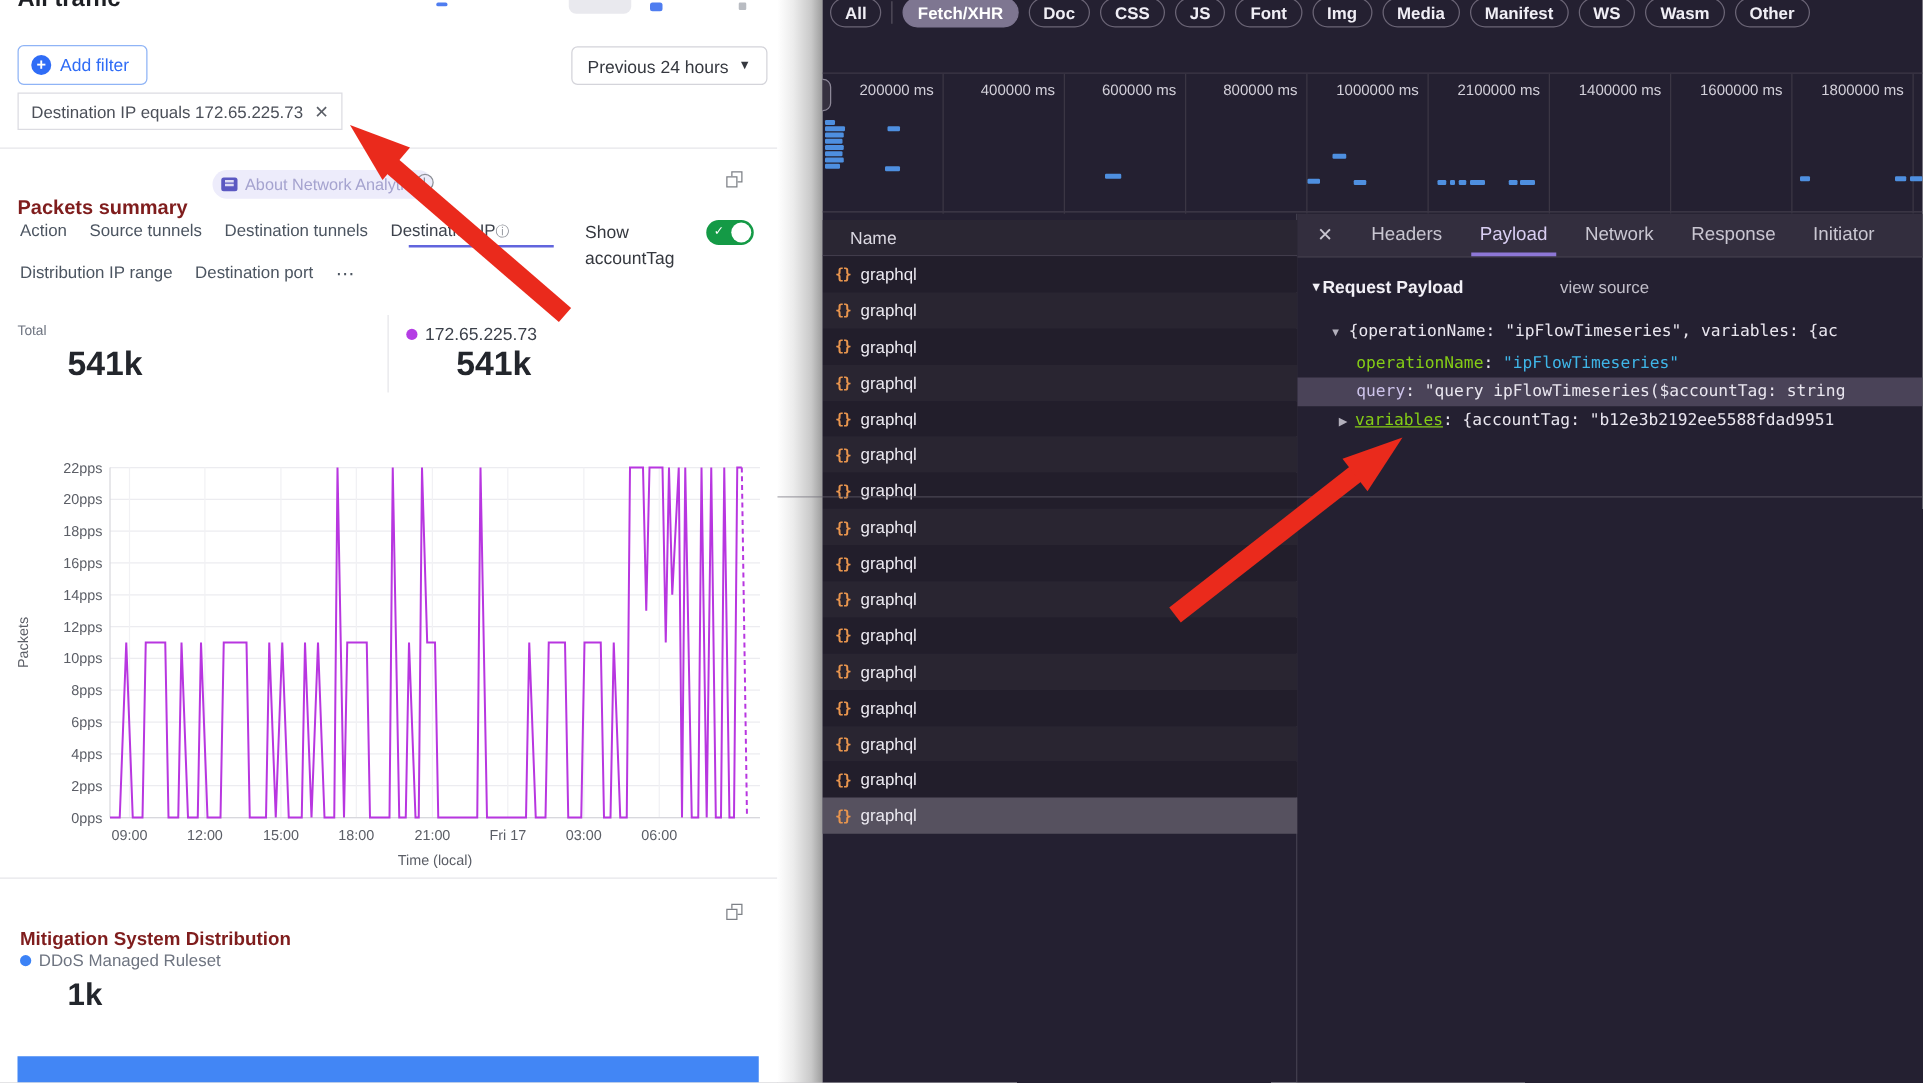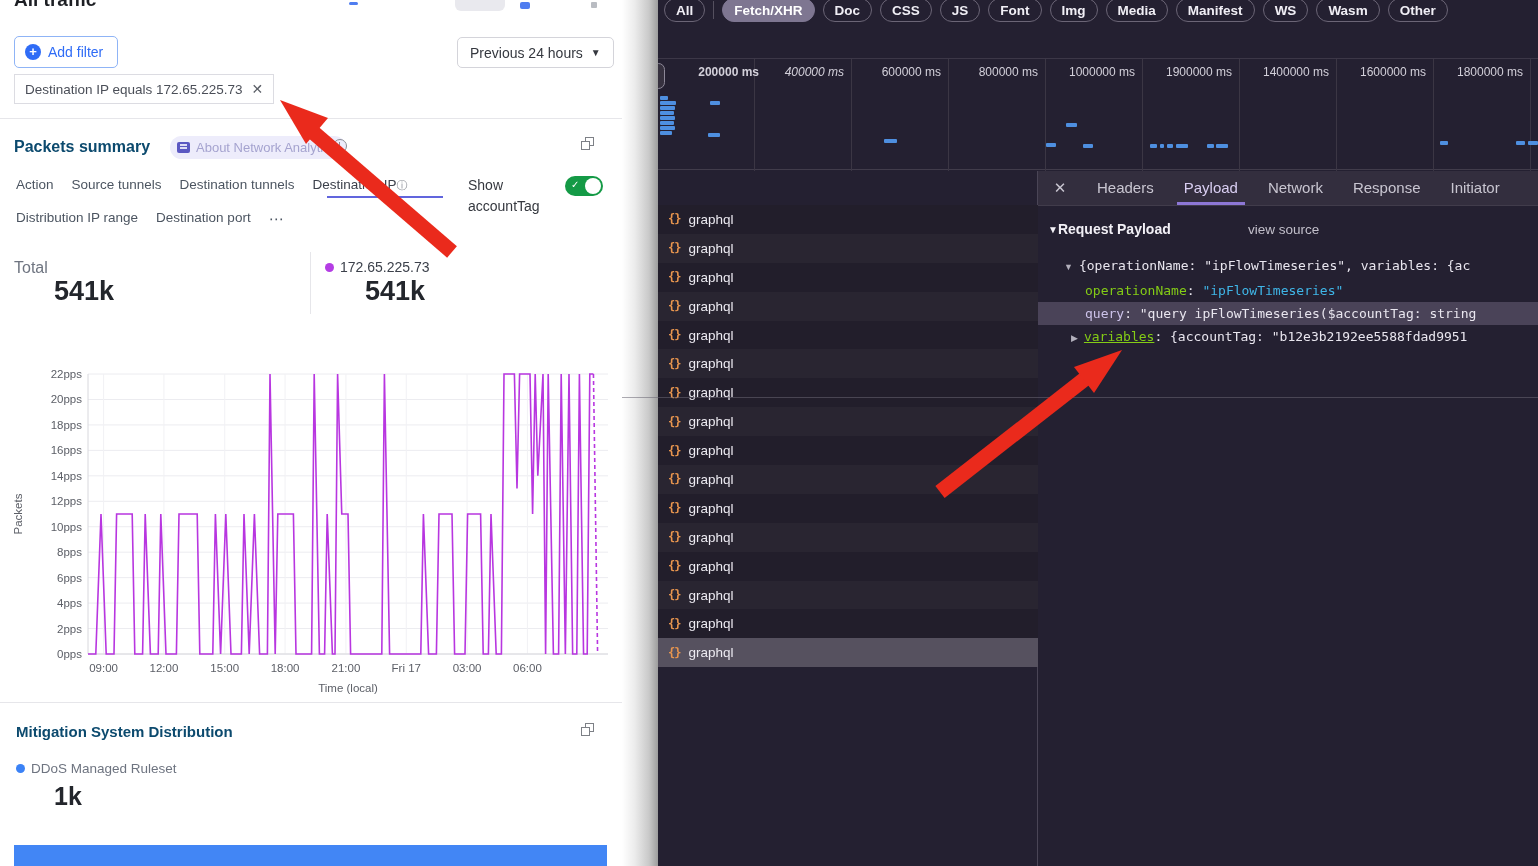--- a/index.html
+++ b/index.html
@@ -20,21 +20,21 @@
     font-size:13px; line-height:15px; text-align:center; font-weight:bold; }
   .dd-range { position:absolute; left:457px; top:37px; height:31px; padding:0 12px;
     border:1px solid #d4d4da; border-radius:5px; background:#fff; color:#35383f; font-size:14px;
     display:flex; align-items:center; gap:8px; }
   .dd-caret { font-size:10px; color:#35383f; }
   .filter-chip { position:absolute; left:14px; top:74px; height:30px; padding:0 10px;
     border:1px solid #dcdce2; border-radius:0; background:#fff; color:#4b4f58; font-size:13.5px;
     display:flex; align-items:center; gap:9px; }
   .chip-x { color:#5a5e66; font-size:14px; }
 
-  .sec-title { position:absolute; font-weight:bold; color:#0c4a6e; }
+  .sec-title { position:absolute; font-weight:bold; color:#7f1d1d;margin-top:20px; }
   .badge-pill { position:absolute; left:170px; top:136px; height:23px; padding:0 10px 0 7px;
     border-radius:12px; background:#edecfb; color:#a5a3cf; font-size:13px; display:flex; align-items:center; gap:6px; }
   .book-ico { width:13px; height:11px; background:#5b58c2; border-radius:2px; position:relative; }
   .book-ico:after { content:""; position:absolute; left:3px; top:2px; right:3px; height:1.5px; background:#dedcf5; box-shadow:0 3px 0 #dedcf5; }
   .clock-ico { position:absolute; left:333px; top:139px; width:14px; height:14px; border:1.4px solid #8b8e96; border-radius:50%; }
   .clock-ico:after { content:""; position:absolute; left:5px; top:2px; width:1.4px; height:5px; background:#8b8e96; }
   .copy-ico { position:absolute; width:13px; height:13px; }
   .copy-ico i { position:absolute; display:block; border:1.3px solid #7d8086; background:#fff; width:9px; height:9px; }
   .copy-ico i:first-child { right:0; top:0; }
   .copy-ico i:last-child { left:0; bottom:0; }
@@ -44,21 +44,21 @@
   .tab-item.active { color:#3c414b; }
   .tab-underline { position:absolute; left:327px; top:196px; width:116px; height:2px; background:#6165dd; }
   .info-ico { display:inline-block; font-size:11px; color:#8b8e96; }
   .more-dots { font-size:15px; color:#4c5561; letter-spacing:1px; }
 
   .show-ann { position:absolute; left:468px; top:175px; font-size:14px; color:#35383f; line-height:21px; width:90px; }
   .toggle { position:absolute; left:565px; top:176px; width:38px; height:20px; border-radius:10px; background:#149a46; }
   .toggle .chk { position:absolute; left:6px; top:3px; color:#fff; font-size:10px; }
   .toggle .knob { position:absolute; right:2px; top:2px; width:16px; height:16px; border-radius:50%; background:#fff; }
 
-  .stat-label { position:absolute; font-size:16px; color:#6e7480; }
+  .stat-label { position:absolute; font-size:11px; color:#6e7480; }
   .stat-value { position:absolute; font-size:27px; font-weight:bold; color:#23262c;margin-left:40px; }
   .vdivider { position:absolute; left:310px; top:252px; width:1px; height:62px; background:#e6e6ea; }
   .legend-dot { position:absolute; width:9px; height:9px; border-radius:50%; }
 
   
   .gutter { position:absolute; left:622px; top:0; width:36px; height:866px;
     background:linear-gradient(to right,#ffffff 0%,#ececec 35%,#c9c9c9 75%,#9d9d9d 100%); }
   .artifact-line { position:absolute; left:622px; top:397px; width:916px; height:1px; background:#6a6672; opacity:.55; z-index:5; }
 
   
@@ -253,31 +253,31 @@
         <span class="pill">Media</span>
         <span class="pill">Manifest</span>
         <span class="pill">WS</span>
         <span class="pill">Wasm</span>
         <span class="pill">Other</span>
       </div>
 
     <div class="timeline" id="timeline">
       <span class="tl-pill-frag"></span>
     <div class="tl-col" style="left: 0px; width: 97px;"></div>
-        <span class="tl-label" style="left: 12px; width: 89px; font-weight: bold;">200000 ms</span>
+        <span class="tl-label" style="left: 0px; width: 89px;">200000 ms</span>
         <div class="tl-col" style="left: 97px; width: 97px;"></div>
-        <span class="tl-label" style="left: 97px; width: 89px; font-style: italic;">400000 ms</span>
+        <span class="tl-label" style="left: 97px; width: 89px;">400000 ms</span>
         <div class="tl-col" style="left: 194px; width: 97px;"></div>
         <span class="tl-label" style="left: 194px; width: 89px;">600000 ms</span>
         <div class="tl-col" style="left: 291px; width: 97px;"></div>
         <span class="tl-label" style="left: 291px; width: 89px;">800000 ms</span>
         <div class="tl-col" style="left: 388px; width: 97px;"></div>
         <span class="tl-label" style="left: 388px; width: 89px;">1000000 ms</span>
         <div class="tl-col" style="left: 485px; width: 97px;"></div>
-        <span class="tl-label" style="left: 485px; width: 89px;">1900000 ms</span>
+        <span class="tl-label" style="left: 485px; width: 89px;">2100000 ms</span>
         <div class="tl-col" style="left: 582px; width: 97px;"></div>
         <span class="tl-label" style="left: 582px; width: 89px;">1400000 ms</span>
         <div class="tl-col" style="left: 679px; width: 97px;"></div>
         <span class="tl-label" style="left: 679px; width: 89px;">1600000 ms</span>
         <div class="tl-col" style="left: 776px; width: 97px;"></div>
         <span class="tl-label" style="left: 776px; width: 89px;">1800000 ms</span>
         <div class="tl-col" style="left: 873px; width: 97px;"></div>
         <span class="tl-label" style="left: 873px; width: 89px;">2000000 ms</span>
         <span class="tl-mark" style="left: 2px; top: 37px; width: 8px;"></span>
         <span class="tl-mark" style="left: 2px; top: 42px; width: 16px;"></span>
@@ -298,20 +298,21 @@
         <span class="tl-mark" style="left: 509px; top: 85px; width: 6px;"></span>
         <span class="tl-mark" style="left: 518px; top: 85px; width: 12px;"></span>
         <span class="tl-mark" style="left: 549px; top: 85px; width: 7px;"></span>
         <span class="tl-mark" style="left: 558px; top: 85px; width: 12px;"></span>
         <span class="tl-mark" style="left: 782px; top: 82px; width: 8px;"></span>
         <span class="tl-mark" style="left: 858px; top: 82px; width: 9px;"></span>
         <span class="tl-mark" style="left: 870px; top: 82px; width: 10px;"></span>
       </div>
 
     <div class="name-panel">
+      <div class="name-header">Name</div>
       <div class="req-rows" id="req-rows">
           <div class="req-row odd">
             <span class="braces-ico">{}</span>
             <span>graphql</span>
           </div>
           <div class="req-row even">
             <span class="braces-ico">{}</span>
             <span>graphql</span>
           </div>
           <div class="req-row odd">

